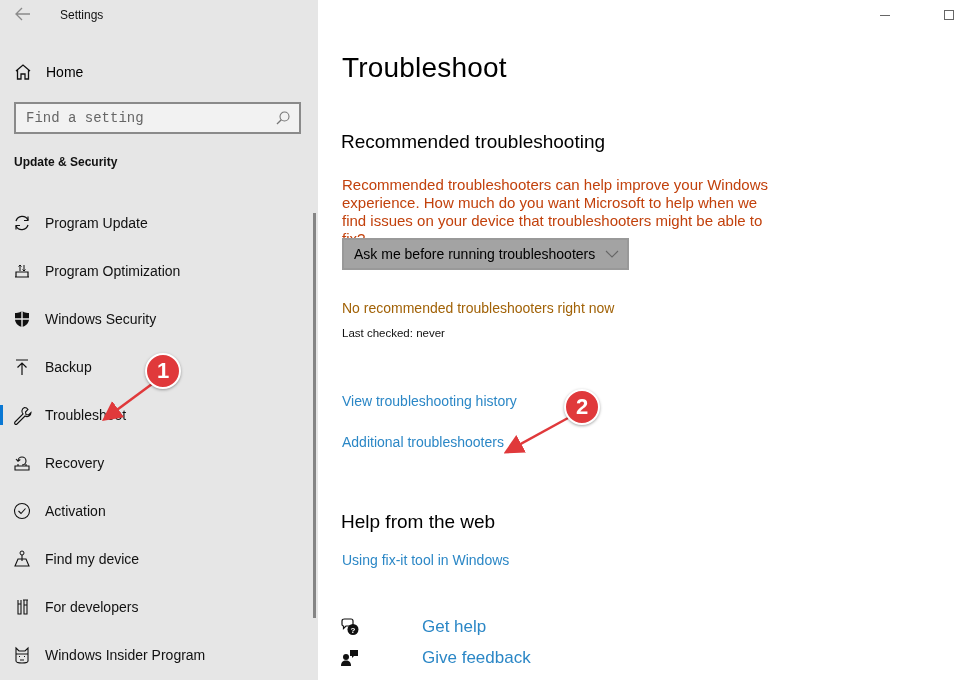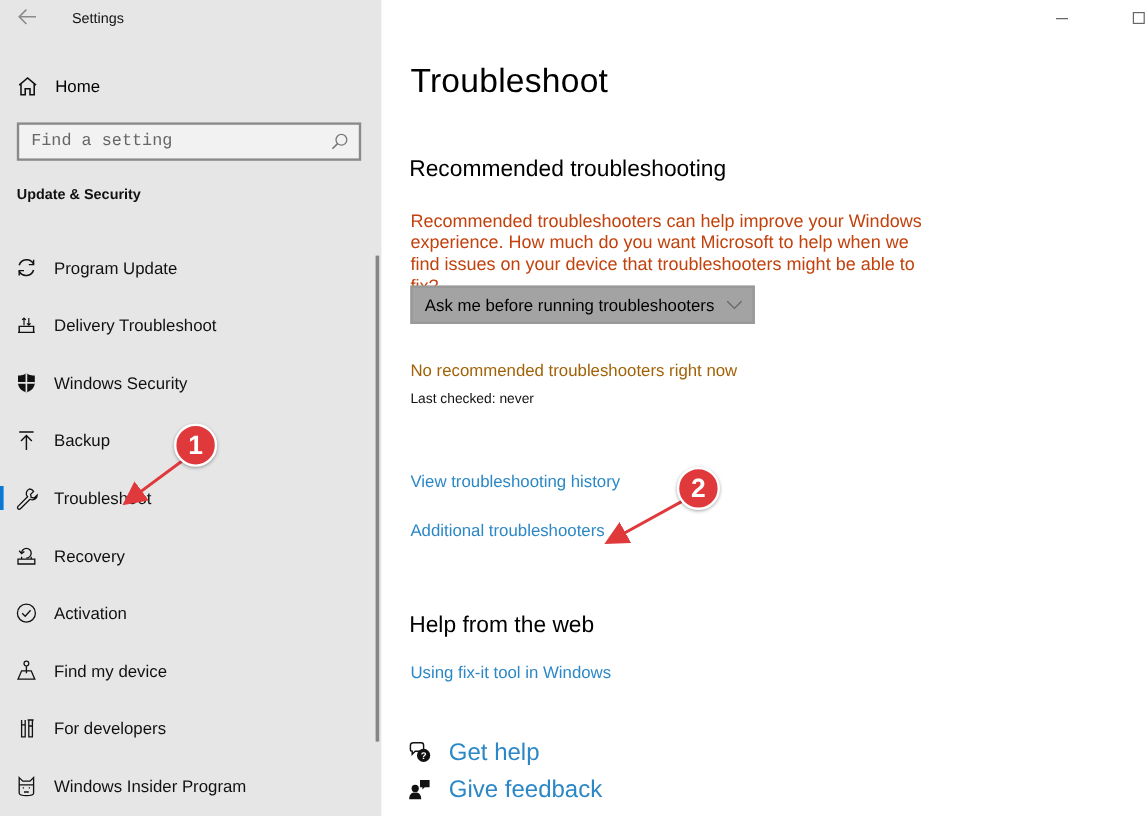--- a/index.html
+++ b/index.html
@@ -42,21 +42,21 @@
   .dropdown { position: absolute; left: 24px; top: 238px; width: 287px; height: 32px; border: 2px solid #999; background: #a3a3a3; display: flex; align-items: center; cursor: pointer; }
   .dropdown .val { position: absolute; left: 10px; top: 6px; font-size: 14px; color: #000; }
   .dropdown .chev { position: absolute; right: 8px; top: 8px; width: 14px; height: 12px; }
 
   .status { position: absolute; left: 24px; top: 300px; font-size: 14px; color: #a16207; }
   .last-checked { position: absolute; left: 24px; top: 327px; font-size: 11.5px; color: #111; }
 
   .link { position: absolute; left: 24px; font-size: 14px; color: #2b87c6; cursor: pointer; text-decoration: none; }
   .footer-item { position: absolute; left: 22px; height: 22px; display: flex; align-items: center; }
   .footer-item .ico { width: 20px; height: 20px; margin-right: 14px; }
-  .footer-item .lbl { font-size: 20px; color: #2b87c6; }
+  .footer-item .lbl { font-size: 17px; color: #2b87c6; margin-left: 48px; }
 
   
   .annot-svg { position: absolute; left: 0; top: 0; width: 957px; height: 681px; pointer-events: none; }
   .badge { position: absolute; width: 36px; height: 36px; border-radius: 50%; background: #e0393b; border: 2px solid #fff; box-shadow: 0 1px 3px rgba(0,0,0,0.35); color: #fff; font-weight: bold; font-size: 22px; display: flex; align-items: center; justify-content: center; font-family: "Liberation Sans", sans-serif; }
 </style>
 </head>
 <body>
 
 <div class="sidebar">
   <div class="titlebar">
@@ -96,21 +96,21 @@
     <span class="lbl">Program Update</span>
   </div>
 
   <div class="nav-item" style="top:251px">
     <span class="ico">
         <svg width="20" height="20" viewBox="0 0 20 20">
           <path d="M3 16 H17 M4 16 V11 H16 V16" fill="none" stroke="#111" stroke-width="1.2"></path>
           <path d="M8 4 V10 M6.5 5.5 L8 4 L9.5 5.5 M12 4 V10 M10.5 8.5 L12 10 L13.5 8.5" fill="none" stroke="#111" stroke-width="1"></path>
         </svg>
       </span>
-    <span class="lbl">Delivery Troubleshoot</span>
+    <span class="lbl">Program Optimization</span>
   </div>
 
   <div class="nav-item" style="top:299px">
     <span class="ico">
         <svg width="20" height="20" viewBox="0 0 20 20">
           <path d="M10 2 C7 4 4 4 3 4 V10 C3 14 6 17 10 18 C14 17 17 14 17 10 V4 C16 4 13 4 10 2 Z" fill="#111"></path>
           <path d="M10 2 V18 M3 10 H17" stroke="#e6e6e6" stroke-width="1.4"></path>
         </svg>
       </span>
     <span class="lbl">Windows Security</span>

